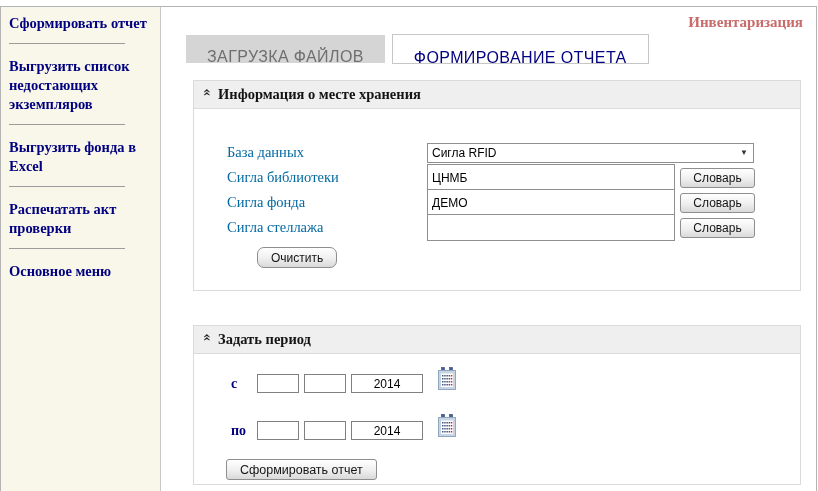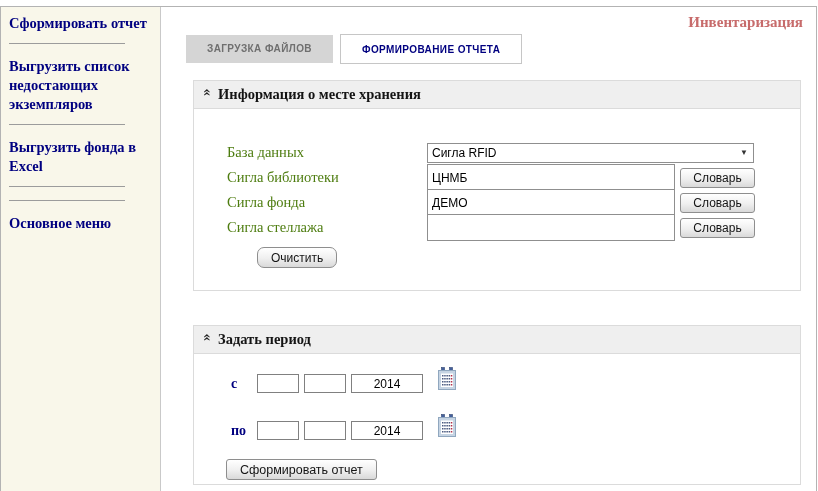--- a/index.html
+++ b/index.html
@@ -17,41 +17,41 @@
                color:#000080; text-decoration:none; cursor:pointer; }
   .side-div { border:none; border-top:1px solid #9c9c9c; width:116px;
               margin:10px 0 13px 0; }
 
   
   .main { position:absolute; left:161px; top:0; right:0; bottom:0; background:#fff; }
   .app-title { position:absolute; top:7px; right:13px; color:#c76b6b;
                font-family:Liberation Serif, serif; font-weight:bold; font-size:15px; }
 
   .tabs { position:absolute; left:24px; top:27px; display:flex; align-items:flex-start; }
-  .tab { font-size:10px; font-weight:bold; letter-spacing:0.4px; cursor:pointer;
-         padding:0 21px; white-space:nowrap; }
+  .tab { font-size:16px; font-weight:normal; letter-spacing:0.4px; cursor:pointer;
+         padding:8px 21px; white-space:nowrap; }
   .tab-inactive { background:#d5d5d5; color:#6f6f6f; height:28px; line-height:28px;
                   margin-right:7px; margin-top:1px; }
   .tab-active { background:#fff; color:#000080; height:30px; line-height:29px;
                 border:1px solid #c6c6c6; }
 
   .panel { position:absolute; left:31px; width:608px; border:1px solid #dbdbdb; background:#fff; }
   .panel-storage { top:73px; height:211px; }
   .panel-period  { top:318px; height:160px; }
   .panel-header { height:28px; background:#efefef; border-bottom:1px solid #dbdbdb;
                   display:flex; align-items:center; padding-left:7px;
                   font-family:"Liberation Serif", serif; font-weight:bold;
                   font-size:14.5px; color:#141414; }
   .collapse-icon { display:inline-block; transform:rotate(90deg); font-size:15px;
                    width:12px; margin-right:5px; color:#222; cursor:pointer; }
 
   .fields { margin:31px 0 0 33px; }
   .frow { display:flex; align-items:center; height:25px; }
   .flabel { width:200px; font-family:"Liberation Serif", serif; font-size:14.5px;
-            color:#4d7c0f; }
+            color:#0369a1; }
   .selectbox { width:327px; height:20px; border:1px solid #8f8f8f; background:#fff;
                display:flex; align-items:center; justify-content:space-between;
                padding:0 5px 0 4px; font-size:12px; color:#000; cursor:pointer; }
   .sel-arrow { font-size:8px; color:#333; }
   .tinput { width:248px; height:27px; border:1px solid #8f8f8f; padding:0 4px;
             font-family:"Liberation Sans", sans-serif; font-size:12px; color:#000; }
   .btn { border:1px solid #8e8e8e; border-radius:3px; color:#141414;
          background:linear-gradient(#ffffff, #efefef 55%, #d9d9d9);
          font-family:"Liberation Sans", sans-serif; font-size:12px; cursor:pointer; }
   .dict-btn { width:75px; height:20px; margin-left:5px; }
@@ -74,20 +74,21 @@
 
 <div class="page">
 
   <nav class="sidebar">
     <a class="side-link">Сформировать отчет</a>
     <hr class="side-div">
     <a class="side-link">Выгрузить список недостающих экземпляров</a>
     <hr class="side-div">
     <a class="side-link">Выгрузить фонда в Excel</a>
     <hr class="side-div">
+    <a class="side-link">Распечатать акт проверки</a>
     <hr class="side-div">
     <a class="side-link">Основное меню</a>
   </nav>
 
   <div class="main">
 
     <div class="app-title">Инвентаризация</div>
 
     <div class="tabs">
       <div class="tab tab-inactive">ЗАГРУЗКА ФАЙЛОВ</div>

